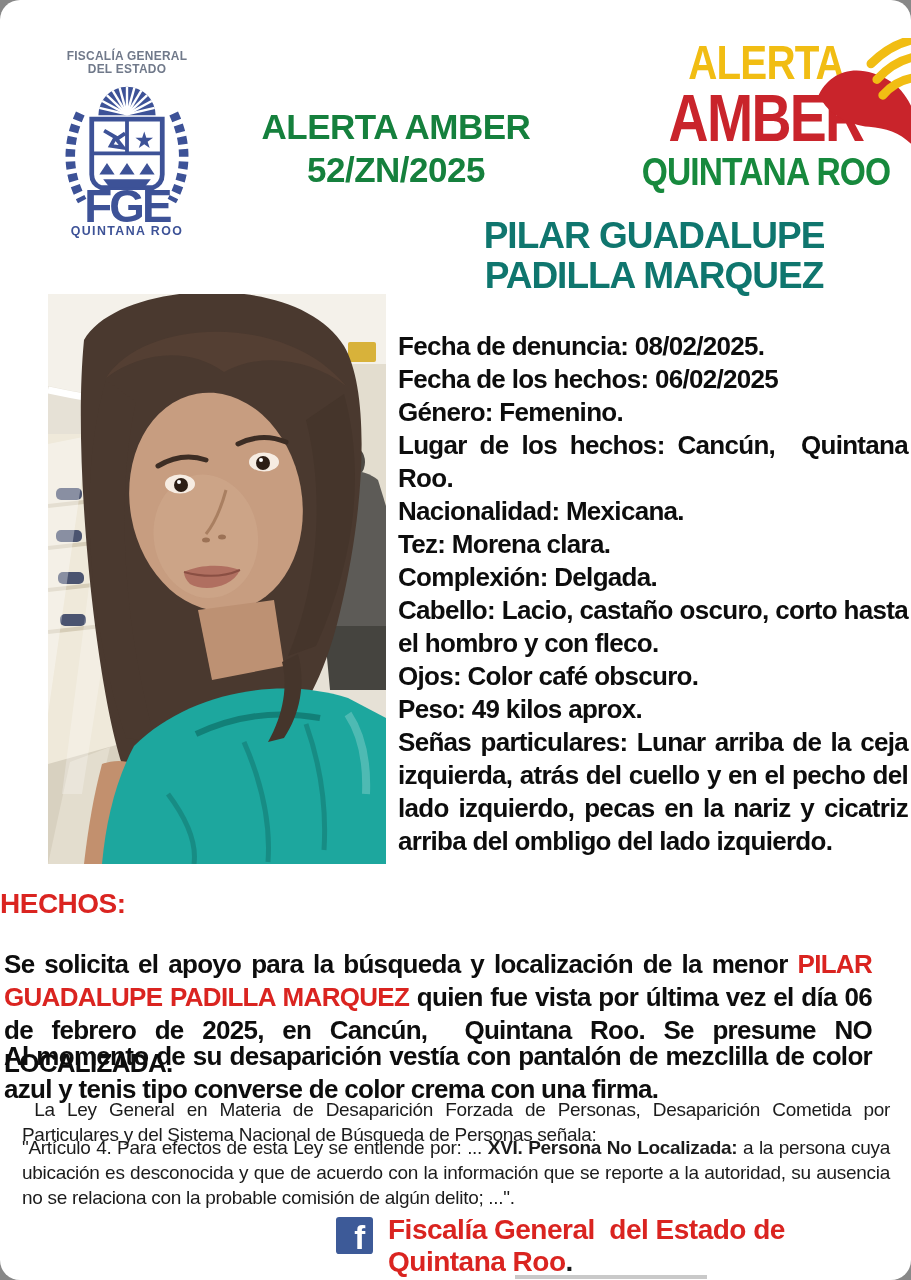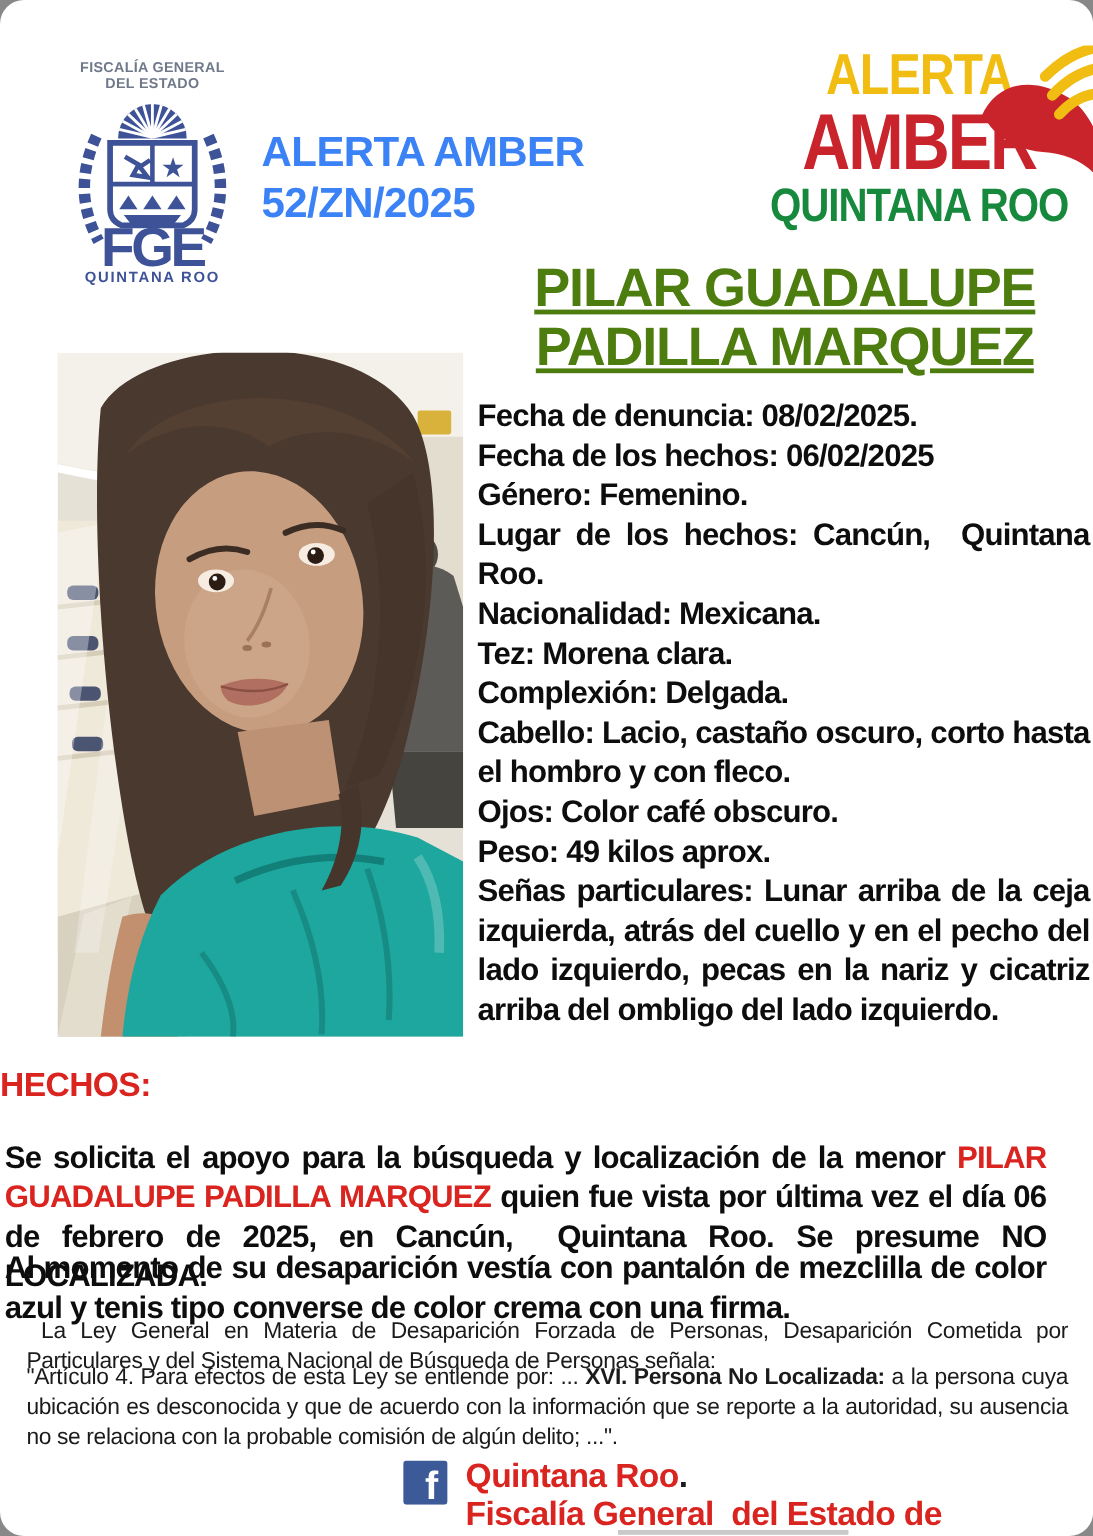--- a/index.html
+++ b/index.html
@@ -7,36 +7,36 @@
     position:relative;width:911px;height:1280px;background:#ffffff;overflow:hidden;
     font-family:"Liberation Sans",sans-serif;color:#0d0d0d;margin:0 auto;border-radius:20px;
   }
   .abs{position:absolute;}
   svg text{font-family:"Liberation Sans",sans-serif;}
 
   
   .fge-logo{left:46px;top:46px;width:162px;height:192px;}
 
   
-  .case-title{left:218px;top:106px;width:356px;
-    font-size:35px;font-weight:700;letter-spacing:-.5px;line-height:1.22;color:#3b82f6;}
+  .case-title{left:218px;top:106px;width:356px;text-align:center;
+    font-size:35px;font-weight:700;letter-spacing:-.5px;line-height:1.22;color:#15803d;}
 
   
   .amber-logo{left:616px;top:24px;width:300px;height:185px;text-align:center;margin-top:16px;}
   .amber-w1{color:#f1bd13;font-size:48px;font-weight:700;line-height:.95;
     transform:scaleX(.84);transform-origin:50% 50%;letter-spacing:-1px;}
   .amber-w2{color:#c9242b;font-size:66px;font-weight:700;line-height:.92;margin-top:2px;
     transform:scaleX(.84);transform-origin:50% 50%;letter-spacing:-2px;}
   .amber-w3{color:#17893d;font-size:39px;font-weight:700;line-height:1;margin-top:4px;
     transform:scaleX(.86);transform-origin:50% 50%;letter-spacing:-1px;}
   .horn{position:absolute;right:-16px;top:-2px;width:128px;height:148px;}
 
   
-  .name-title{left:398px;top:216px;width:512px;text-align:center;color:#4d7c0f;
-    font-size:45px;font-weight:700;letter-spacing:-1px;line-height:1.08;text-decoration:underline;}
+  .name-title{left:398px;top:216px;width:512px;text-align:center;color:#0f766e;
+    font-size:37px;font-weight:700;letter-spacing:-1px;line-height:1.08;}
 
   
   .photo{left:48px;top:294px;width:338px;height:570px;}
   .photo svg{display:block;width:100%;height:100%;}
 
   
   .details{left:398px;top:330px;width:510px;}
   .detail{margin:0;font-size:26px;font-weight:700;line-height:33px;color:#0d0d0d;
     text-align:justify;text-align-last:left;-moz-text-align-last:left;letter-spacing:-.7px;}
 
@@ -243,20 +243,20 @@
 
   <p class="abs legal lp2"><span>"Artículo 4. Para efectos de esta Ley se entiende por: ... </span><b>XVI. Persona No Localizada:</b><span> a la persona cuya ubicación es desconocida y que de acuerdo con la información que se reporte a la autoridad, su ausencia no se relaciona con la probable comisión de algún delito; ...".</span></p>
 
 
   <div class="abs fb-row">
     <svg class="fb-icon" viewBox="0 0 36 36">
       <rect width="36" height="36" rx="3" fill="#3d5a98"></rect>
       <text x="23" y="31" text-anchor="middle" font-size="32" font-weight="bold" fill="#ffffff" font-family="Liberation Serif, serif">f</text>
     </svg>
     <div class="fb-text">
+      <div>Fiscalía General&nbsp; del Estado de</div>
       <div><span>Quintana Roo</span><span class="fb-period">.</span></div>
-      <div>Fiscalía General&nbsp; del Estado de</div>
     </div>
   </div>
 
   <div class="abs bottom-divider"></div>
 
 </div>
 
 </body></html>

